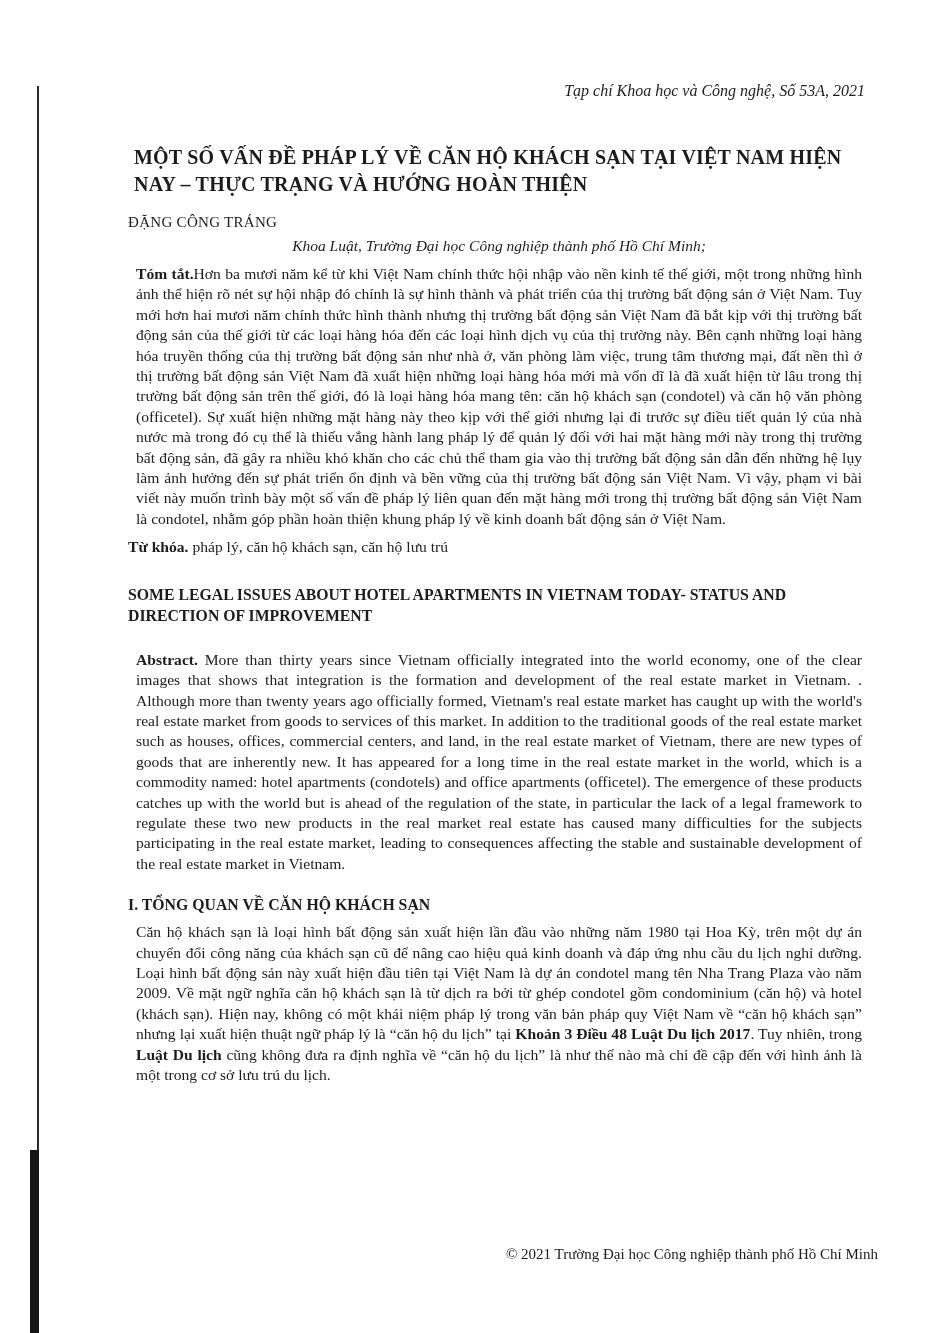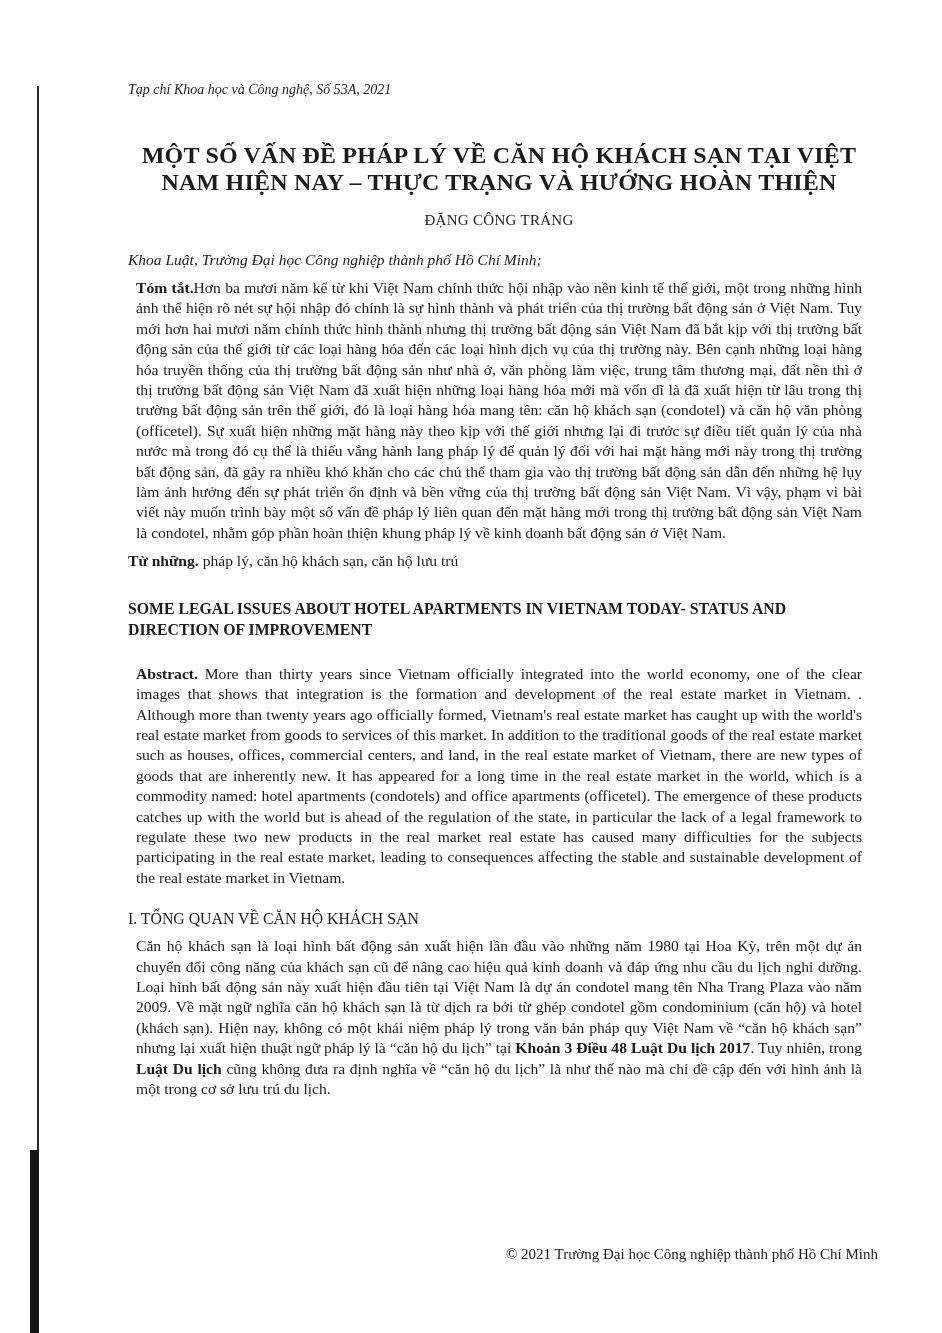--- a/index.html
+++ b/index.html
@@ -29,40 +29,41 @@
     background: #151515;
   }
   .content {
     position: absolute;
     left: 128px;
     top: 82px;
     width: 742px;
   }
   .journal {
     font-style: italic;
-    text-align: left;
-    font-size: 14px;
-    margin: 0 16px 44px 0;
+    text-align: right;
+    font-size: 16px;
+    margin: 0 5px 44px 0;
   }
   .title-vi {
     font-weight: bold;
-    text-align: center;
-    font-size: 24px;
+    text-align: left;
+    font-size: 20px;
     line-height: 27px;
     margin: 0 6px 16px 6px;
     letter-spacing: 0.2px;
   }
   .author {
-    text-align: center;
+    text-align: left;
     font-size: 15px;
-    margin: 0 0 20px 0;
+    margin: 0 0 4px 0;
     letter-spacing: 0.3px;
   }
   .affil {
     font-style: italic;
+    text-align: center;
     font-size: 15.5px;
     line-height: 21px;
     margin: 0;
   }
   .email {
     font-style: italic;
     text-align: center;
     font-size: 15.5px;
     line-height: 21px;
     margin: 0 0 18px 0;
@@ -80,21 +81,21 @@
     margin: 0;
   }
   .title-en {
     font-weight: bold;
     text-align: left;
     font-size: 15.8px;
     line-height: 21px;
     margin: 26px 0 24px 0;
   }
   .section-heading {
-    font-weight: normal;
+    font-weight: bold;
     font-size: 15.8px;
     margin: 22px 0 2px 0;
   }
   .footer {
     position: absolute;
     top: 1238px;
     left: 128px;
     width: 742px;
     text-align: right;
     font-size: 15px;
@@ -111,21 +112,21 @@
 
   <p class="journal">Tạp chí Khoa học và Công nghệ, Số 53A, 2021</p>
 
   <h1 class="title-vi">MỘT SỐ VẤN ĐỀ PHÁP LÝ VỀ CĂN HỘ KHÁCH SẠN TẠI VIỆT NAM HIỆN NAY – THỰC TRẠNG VÀ HƯỚNG HOÀN THIỆN</h1>
 
   <p class="author">ĐẶNG CÔNG TRÁNG</p>
   <p class="affil">Khoa Luật, Trường Đại học Công nghiệp thành phố Hồ Chí Minh;</p>
 
   <p class="para"><span class="bold">Tóm tắt.</span><span>Hơn ba mươi năm kể từ khi Việt Nam chính thức hội nhập vào nền kinh tế thế giới, một trong những hình ảnh thể hiện rõ nét sự hội nhập đó chính là sự hình thành và phát triển của thị trường bất động sản ở Việt Nam. Tuy mới hơn hai mươi năm chính thức hình thành nhưng thị trường bất động sản Việt Nam đã bắt kịp với thị trường bất động sản của thế giới từ các loại hàng hóa đến các loại hình dịch vụ của thị trường này. Bên cạnh những loại hàng hóa truyền thống của thị trường bất động sản như nhà ở, văn phòng làm việc, trung tâm thương mại, đất nền thì ở thị trường bất động sản Việt Nam đã xuất hiện những loại hàng hóa mới mà vốn dĩ là đã xuất hiện từ lâu trong thị trường bất động sản trên thế giới, đó là loại hàng hóa mang tên: căn hộ khách sạn (condotel) và căn hộ văn phòng (officetel). Sự xuất hiện những mặt hàng này theo kịp với thế giới nhưng lại đi trước sự điều tiết quản lý của nhà nước mà trong đó cụ thể là thiếu vắng hành lang pháp lý để quản lý đối với hai mặt hàng mới này trong thị trường bất động sản, đã gây ra nhiều khó khăn cho các chủ thể tham gia vào thị trường bất động sản dẫn đến những hệ lụy làm ảnh hưởng đến sự phát triển ổn định và bền vững của thị trường bất động sản Việt Nam. Vì vậy, phạm vi bài viết này muốn trình bày một số vấn đề pháp lý liên quan đến mặt hàng mới trong thị trường bất động sản Việt Nam là condotel, nhằm góp phần hoàn thiện khung pháp lý về kinh doanh bất động sản ở Việt Nam.</span></p>
 
-  <p class="keywords"><span class="bold">Từ những.</span><span> pháp lý, căn hộ khách sạn, căn hộ lưu trú</span></p>
+  <p class="keywords"><span class="bold">Từ khóa.</span><span> pháp lý, căn hộ khách sạn, căn hộ lưu trú</span></p>
 
   <h2 class="title-en">SOME LEGAL ISSUES ABOUT HOTEL APARTMENTS IN VIETNAM TODAY- STATUS AND DIRECTION OF IMPROVEMENT</h2>
 
   <p class="para"><span class="bold">Abstract.</span><span> More than thirty years since Vietnam officially integrated into the world economy, one of the clear images that shows that integration is the formation and development of the real estate market in Vietnam. . Although more than twenty years ago officially formed, Vietnam's real estate market has caught up with the world's real estate market from goods to services of this market. In addition to the traditional goods of the real estate market such as houses, offices, commercial centers, and land, in the real estate market of Vietnam, there are new types of goods that are inherently new. It has appeared for a long time in the real estate market in the world, which is a commodity named: hotel apartments (condotels) and office apartments (officetel). The emergence of these products catches up with the world but is ahead of the regulation of the state, in particular the lack of a legal framework to regulate these two new products in the real market real estate has caused many difficulties for the subjects participating in the real estate market, leading to consequences affecting the stable and sustainable development of the real estate market in Vietnam.</span></p>
 
   <h3 class="section-heading">I. TỔNG QUAN VỀ CĂN HỘ KHÁCH SẠN</h3>
 
   <p class="para"><span>Căn hộ khách sạn là loại hình bất động sản xuất hiện lần đầu vào những năm 1980 tại Hoa Kỳ, trên một dự án chuyển đổi công năng của khách sạn cũ để nâng cao hiệu quả kinh doanh và đáp ứng nhu cầu du lịch nghỉ dưỡng. Loại hình bất động sản này xuất hiện đầu tiên tại Việt Nam là dự án condotel mang tên Nha Trang Plaza vào năm 2009. Về mặt ngữ nghĩa căn hộ khách sạn là từ dịch ra bởi từ ghép condotel gồm condominium (căn hộ) và hotel (khách sạn). Hiện nay, không có một khái niệm pháp lý trong văn bản pháp quy Việt Nam về “căn hộ khách sạn” nhưng lại xuất hiện thuật ngữ pháp lý là “căn hộ du lịch” tại </span><span style="font-weight: bold;">Khoản 3 Điều 48 Luật Du lịch 2017</span><span>. Tuy nhiên, trong </span><span style="font-weight: bold;">Luật Du lịch</span><span> cũng không đưa ra định nghĩa về “căn hộ du lịch” là như thế nào mà chỉ đề cập đến với hình ảnh là một trong cơ sở lưu trú du lịch.</span></p>
 
 </div>

